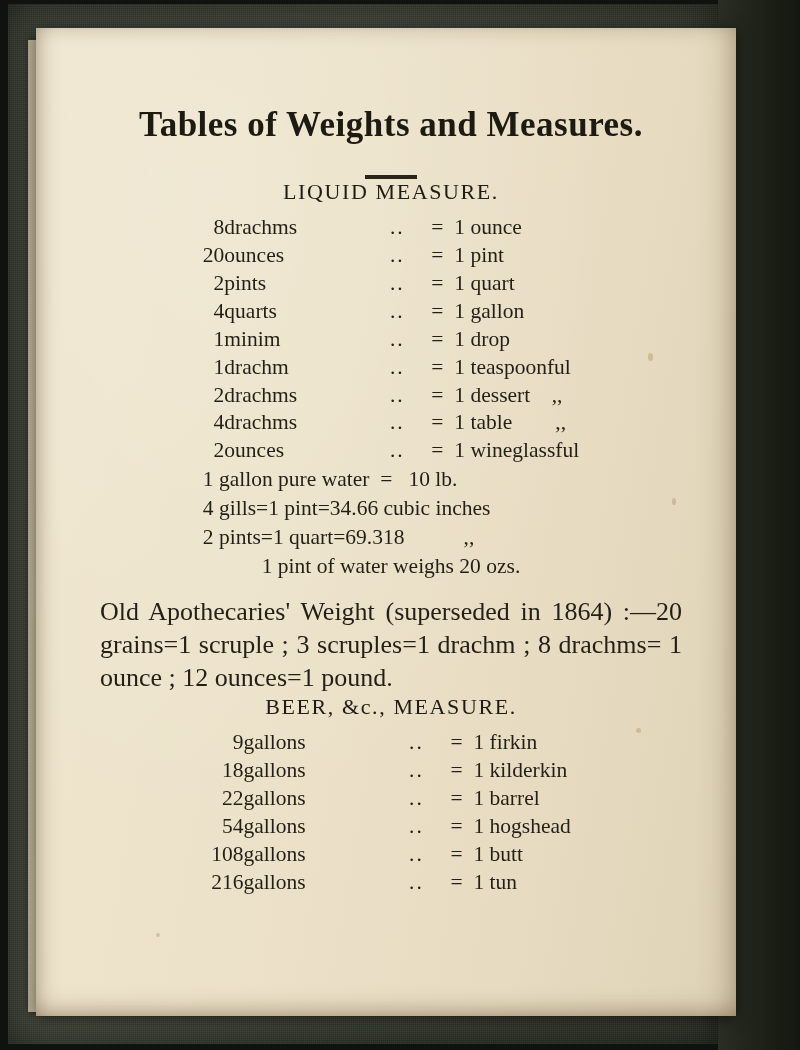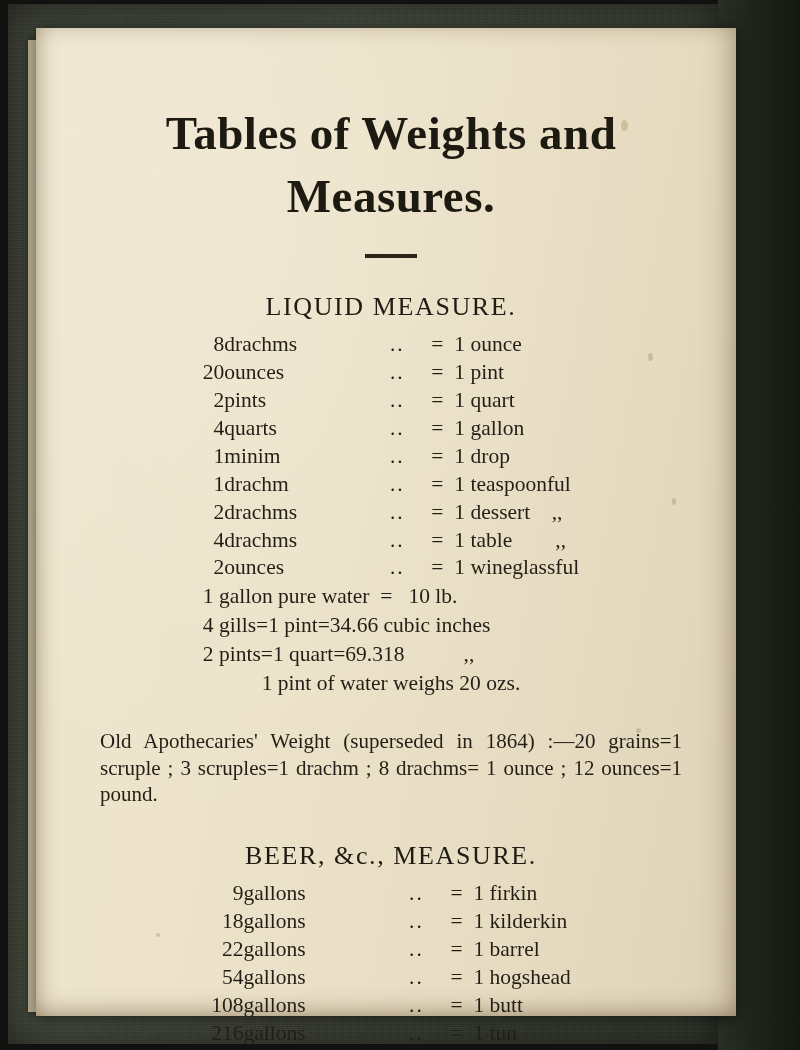--- a/index.html
+++ b/index.html
@@ -105,39 +105,38 @@
     position: absolute;
     left: 60px;
     top: 74px;
     width: 590px;
     color: #241f16;
   }
 
   .title {
     text-align: center;
     font-weight: bold;
-    font-size: 47px;
+    font-size: 35px;
     letter-spacing: 0.5px;
     line-height: 1.34;
     margin: 0 38px;
     color: #1d1a12;
   }
 
   .rule {
     width: 52px;
     height: 4px;
     background: #2a2419;
     margin: 26px auto 0 auto;
   }
 
   .section-head {
     text-align: center;
-    font-size: 26px;
+    font-size: 22px;
     letter-spacing: 1.6px;
-    margin-top: 34px;
     margin-bottom: 9px;
     color: #211c13;
   }
 
   table.conv {
     border-collapse: collapse;
     margin: 0 auto;
     font-size: 21.5px;
     line-height: 1.30;
   }
@@ -174,24 +173,24 @@
   }
   td.wide-cell {
     text-align: left;
   }
   td.center-cell {
     text-align: center;
     font-family: Liberation Serif, serif;
   }
 
   p.para {
-    font-size: 21px;
+    font-size: 26px;
     line-height: 1.26;
     text-align: justify;
-    margin: 30px 4px 0 4px;
+    margin: 15px 4px 0 4px;
     text-indent: 0;
   }
 
   
   #content { text-rendering: optimizeLegibility; }
 </style>
 </head>
 <body>
 
 <div id="scan">

